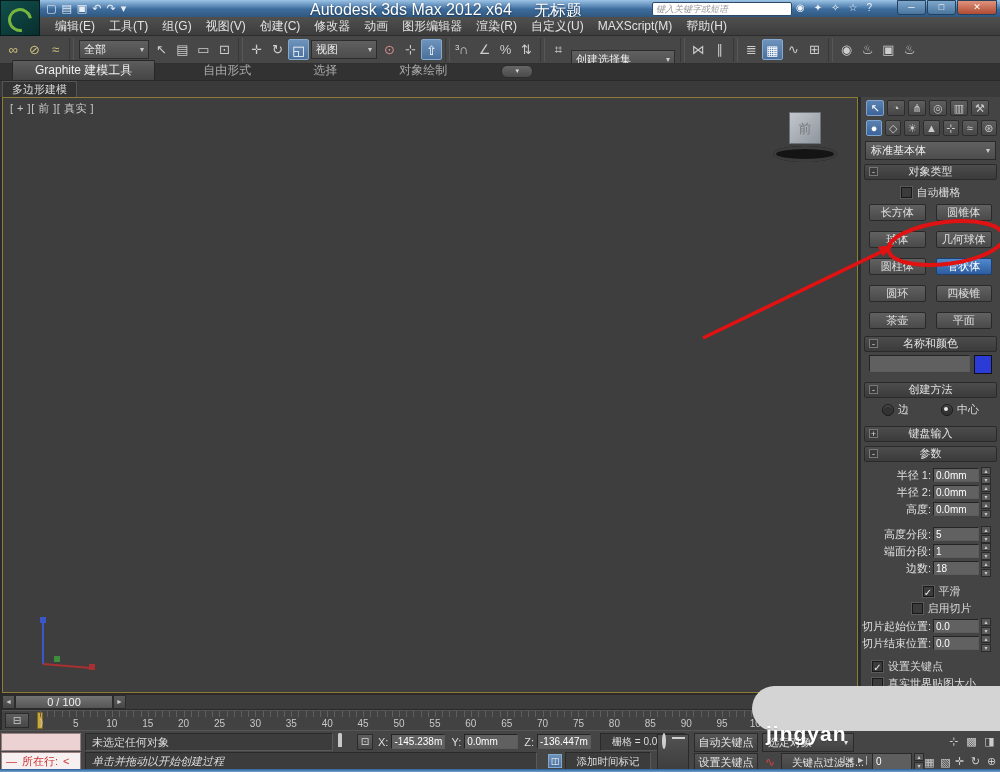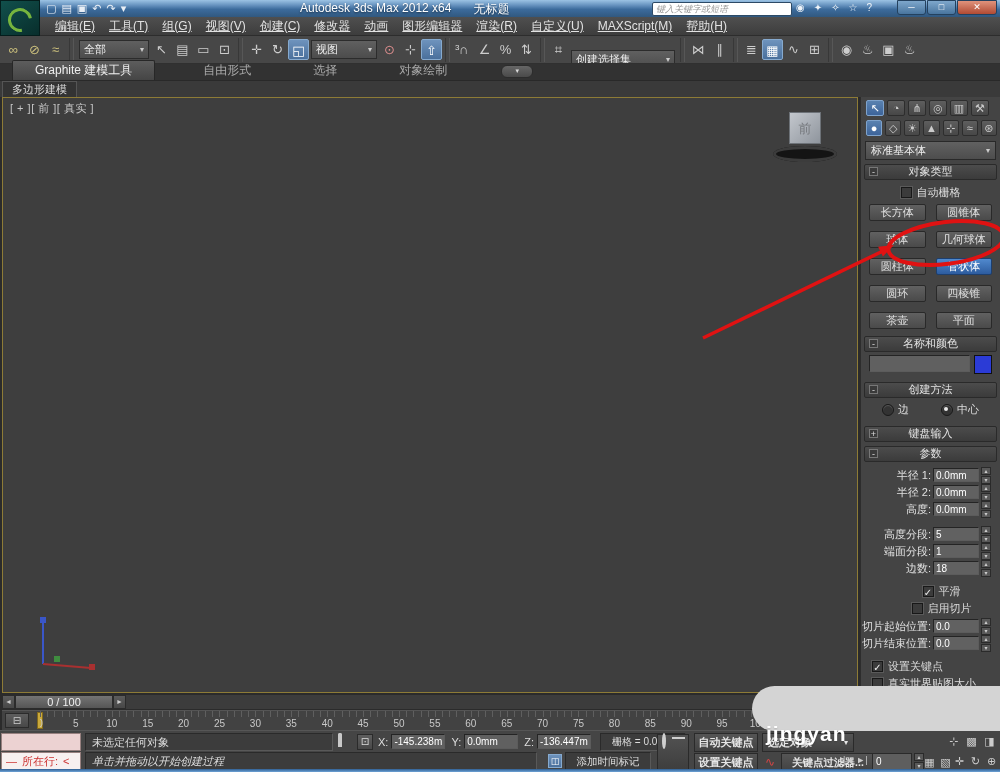--- a/index.html
+++ b/index.html
@@ -8,36 +8,36 @@
     font-size:12px;color:#ddd;-webkit-user-select:none;user-select:none;}
   
   .titlebar{position:absolute;left:0;top:0;right:0;height:17px;
     background:linear-gradient(180deg,#9cc3e4 0%,#6894c0 30%,#3c6b9c 55%,#31587f 100%);}
   .logo{position:absolute;left:0;top:0;width:40px;height:36px;z-index:30;
     background:linear-gradient(145deg,#11504c,#082e2c);border:1px solid #041d1c;box-sizing:border-box;}
   .logo-ring{display:block;width:18px;height:18px;margin:7px auto 0;border:3px solid #76b43e;
     border-radius:50%;border-right-color:transparent;transform:rotate(35deg);}
   .qa{position:absolute;left:46px;top:1px;display:flex;gap:5px;align-items:center;height:15px;}
   .qa-btn{color:#e8eef5;font-size:11px;line-height:15px;}
-  .tb-center{position:absolute;left:300px;top:1px;display:flex;gap:22px;color:#fff;
-    font-size:12px;text-shadow:0 1px 2px rgba(0,0,0,.5);}
+  .tb-center{position:absolute;left:310px;top:1px;display:flex;gap:22px;color:#fff;
+    font-size:16px;text-shadow:0 1px 2px rgba(0,0,0,.5);}
   .searchbox{position:absolute;left:652px;top:2px;width:138px;height:12px;background:#fff;
     border:1px solid #2d4a66;border-radius:2px;overflow:hidden;}
   .searchbox .ph{display:block;font-size:9px;font-style:italic;color:#999;padding:0 3px;line-height:12px;}
   .tb-icons{position:absolute;left:796px;top:1px;display:flex;gap:9px;}
   .tb-ic{color:#eef3f8;font-size:10px;line-height:14px;}
   .win-btns{position:absolute;right:3px;top:0;display:flex;gap:1px;}
   .win-btn{width:27px;height:13px;font-size:9px;line-height:12px;text-align:center;color:#fff;
     background:linear-gradient(#7ea7cc,#49759e);border:1px solid #24415e;border-radius:0 0 3px 3px;}
   .win-btn:last-child{width:38px;background:linear-gradient(#e0937c,#b04a33);}
   
   .menubar{position:absolute;left:0;top:17px;right:0;height:19px;
     background:linear-gradient(#4f4f4f,#3d3d3d);border-bottom:1px solid #2d2d2d;
     display:flex;align-items:center;padding-left:48px;box-sizing:border-box;}
-  .menu-item{padding:14px 7px;color:#e2e2e2;font-size:12px;white-space:nowrap;text-decoration:underline;}
+  .menu-item{padding:14px 7px;color:#e2e2e2;font-size:12px;white-space:nowrap;}
   
   .toolbar{position:absolute;left:0;top:36px;right:0;height:28px;background:#474747;
     border-bottom:1px solid #303030;display:flex;align-items:center;padding-left:3px;
     box-sizing:border-box;overflow:hidden;}
   .tbtn{width:21px;height:21px;line-height:21px;text-align:center;color:#cdcdcd;font-size:13px;
     position:relative;flex:none;border-radius:2px;}
   .tbtn sup{position:absolute;left:2px;top:-2px;font-size:8px;color:#ddd;}
   .tbtn.active{background:linear-gradient(#6e93bd,#4a709c);border:1px solid #86aacf;
     box-sizing:border-box;color:#fff;}
   .tdd{height:17px;background:linear-gradient(#606060,#4c4c4c);border:1px solid #2c2c2c;
@@ -156,21 +156,21 @@
     padding:0 2px;box-sizing:border-box;white-space:nowrap;overflow:hidden;}
   .gridbox{position:absolute;left:600px;top:2px;width:86px;height:18px;line-height:16px;text-align:center;font-size:10px;}
   .tagicon{position:absolute;left:548px;top:23px;width:14px;height:14px;background:linear-gradient(#6e93bd,#4a709c);
     border:1px solid #86aacf;box-sizing:border-box;text-align:center;line-height:12px;font-size:9px;color:#fff;}
   .tagbox{position:absolute;left:565px;top:21px;width:86px;height:18px;line-height:16px;text-align:center;font-size:10.5px;}
   .keybtn{position:absolute;left:657px;top:3px;width:32px;height:36px;background:linear-gradient(#525252,#3e3e3e);
     border:1px solid #2a2a2a;box-sizing:border-box;}
   .key-ic{width:9px;height:9px;border:2px solid #cfcfcf;border-radius:50%;margin:12px 0 0 4px;position:relative;}
   .key-ic::after{content:"";position:absolute;left:8px;top:2px;width:13px;height:2px;background:#cfcfcf;}
   .flatbtn{background:linear-gradient(#555,#424242);border:1px solid #2a2a2a;box-sizing:border-box;
-    text-align:center;color:#e6e6e6;font-weight:bold;}
+    text-align:center;color:#e6e6e6;}
   .autokey{position:absolute;left:694px;top:2px;width:64px;height:19px;line-height:17px;font-size:11px;}
   .setkey{position:absolute;left:694px;top:22px;width:64px;height:19px;line-height:17px;font-size:11px;}
   .selobj{position:absolute;left:762px;top:2px;width:92px;height:19px;line-height:17px;font-size:11px;
     display:flex;align-items:center;justify-content:space-between;padding:0 5px;}
   .selobj .a{font-size:8px;}
   .curveic{position:absolute;left:762px;top:24px;width:16px;height:15px;color:#d04545;font-size:12px;line-height:14px;text-align:center;}
   .keyfilters{position:absolute;left:781px;top:22px;width:94px;height:19px;line-height:17px;font-size:10.5px;}
   .playback{position:absolute;left:843px;top:24px;display:flex;gap:2px;color:#ccc;font-size:9px;}
   .framefield{position:absolute;left:872px;top:22px;width:40px;height:18px;background:#5e5e5e;
     border:1px solid #2a2a2a;box-sizing:border-box;color:#fff;font-size:10px;line-height:16px;padding:0 3px;}

